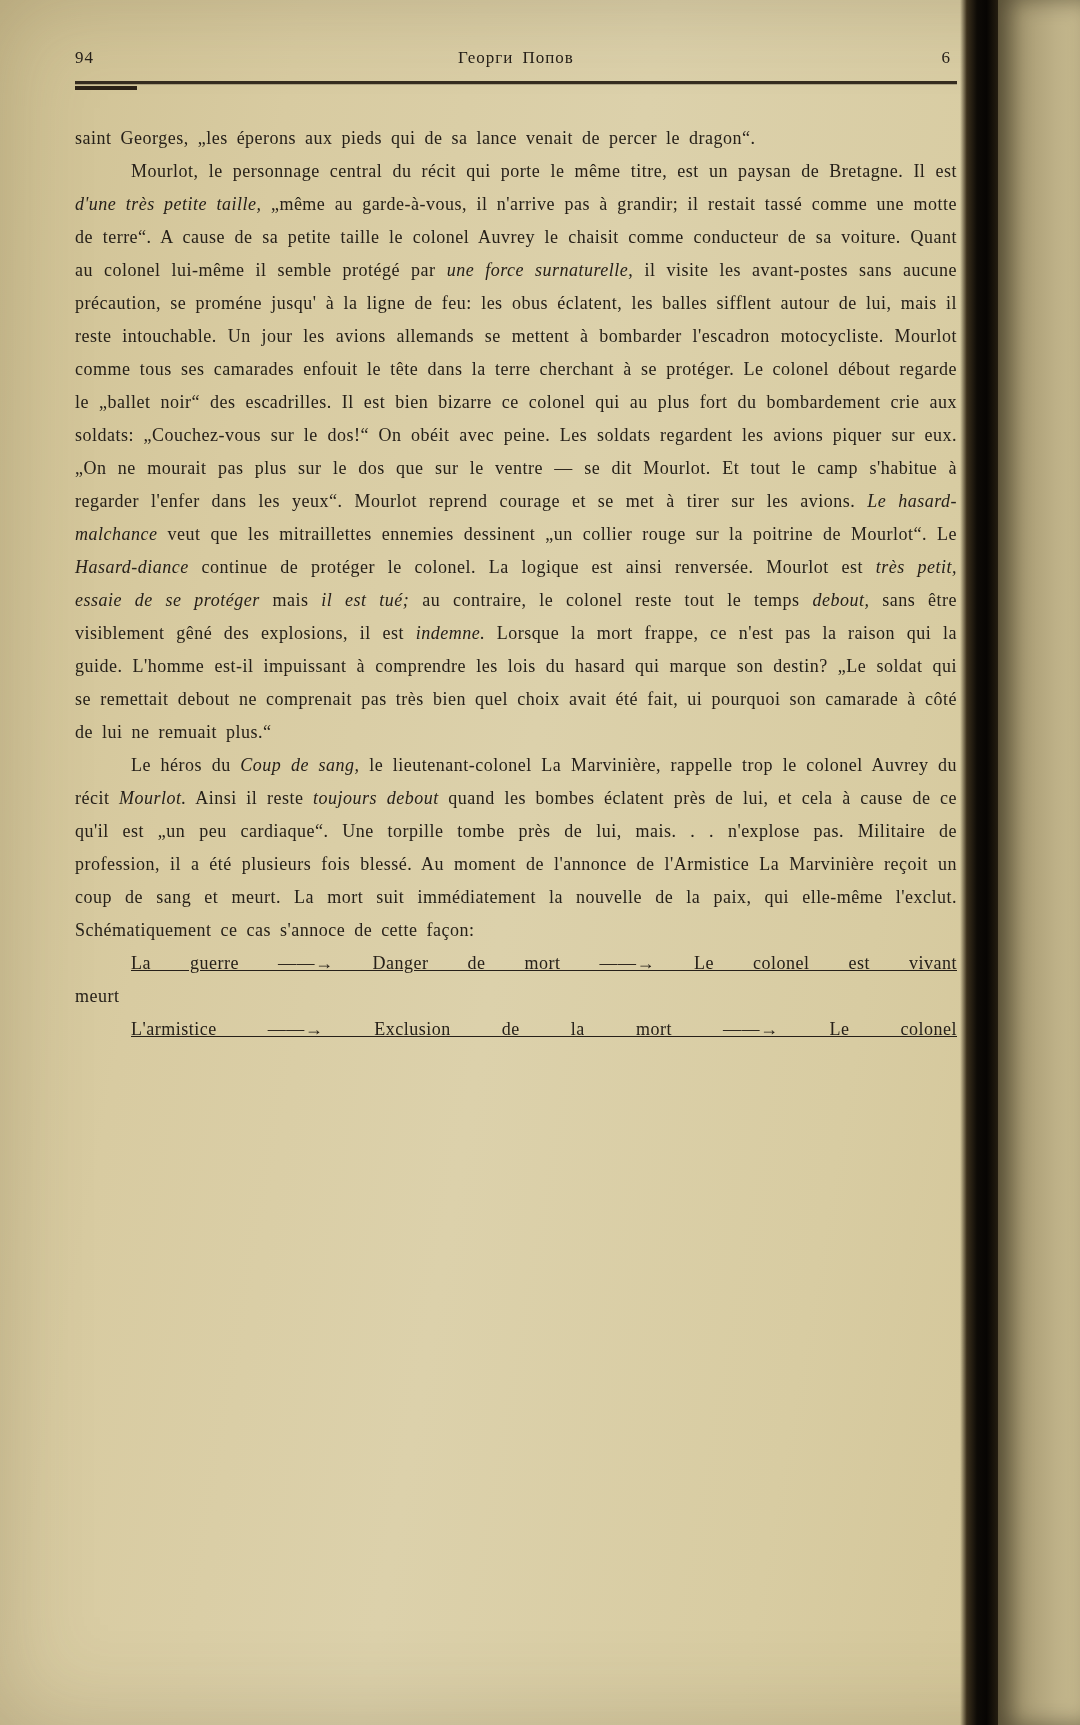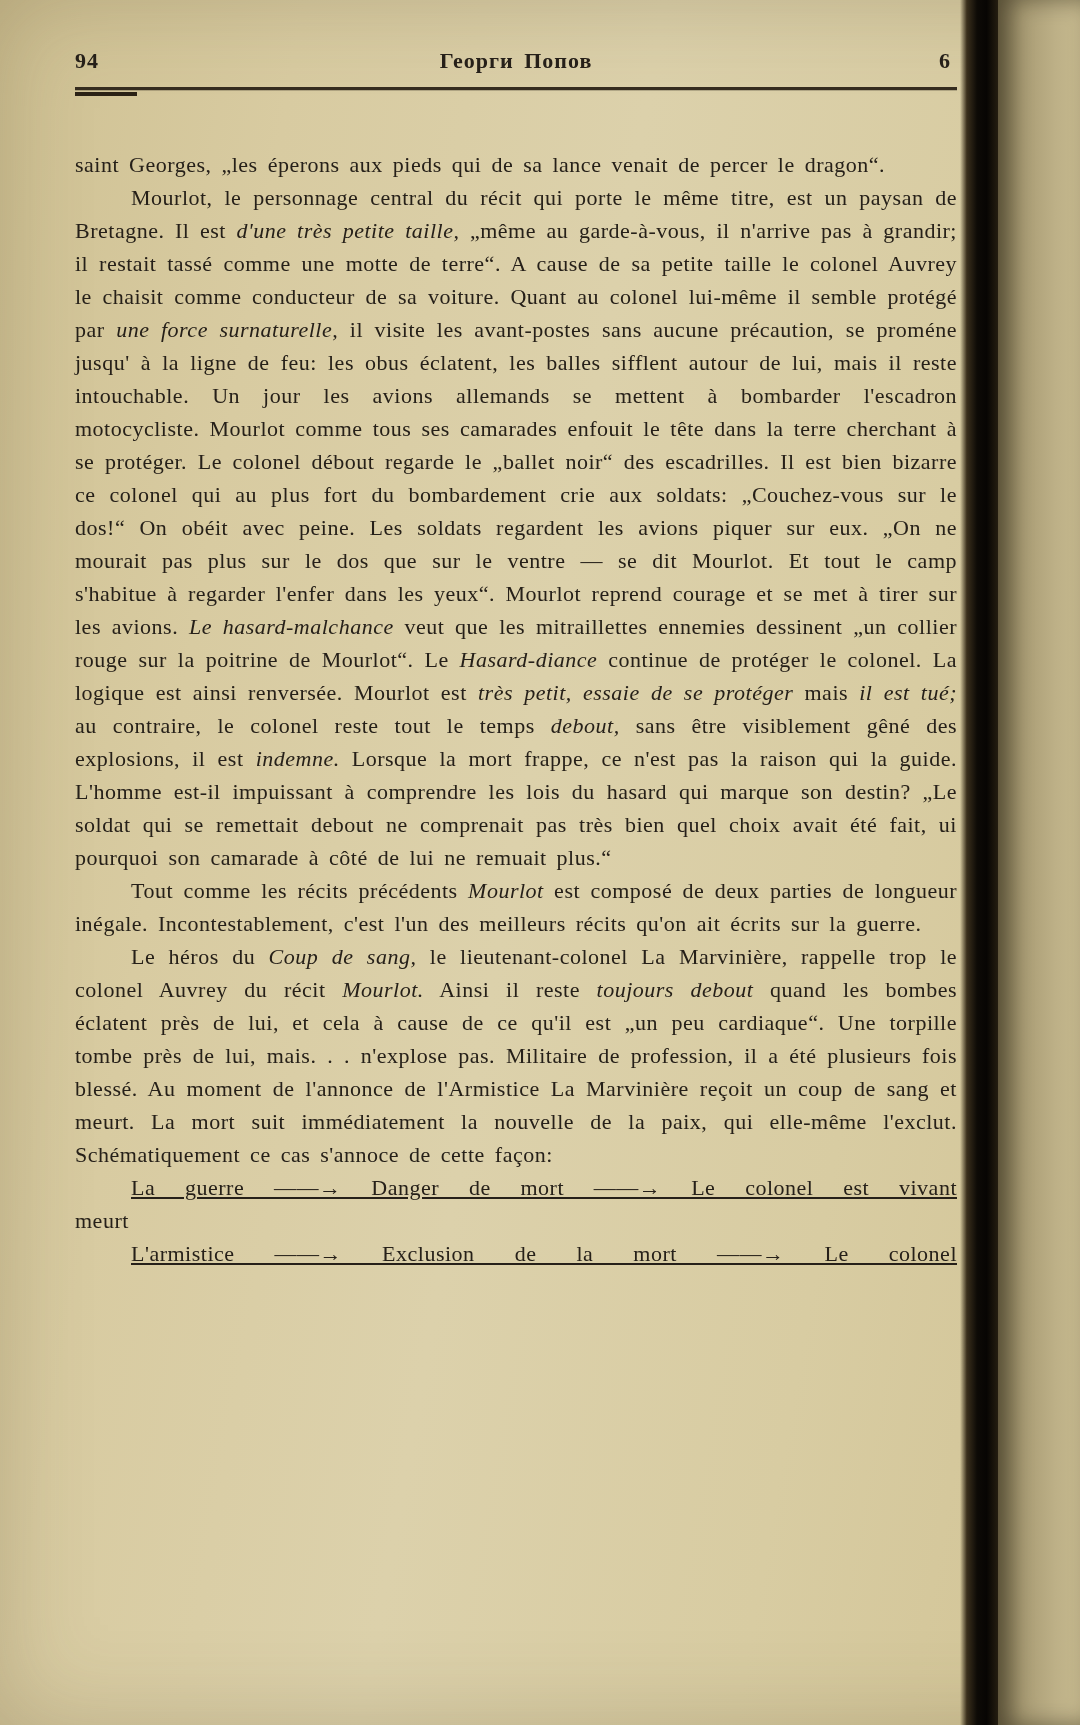--- a/index.html
+++ b/index.html
@@ -38,42 +38,41 @@
     position: absolute;
     left: 75px;
     top: 48px;
     width: 882px;
     z-index: 1;
   }
   .page-header {
     display: grid;
     grid-template-columns: 1fr auto 1fr;
     align-items: baseline;
-    font-size: 22px;
+    font-size: 17px;
     letter-spacing: 1px;
-    font-weight: bold;
   }
   .pg-left  { justify-self: start; }
   .running-title { justify-self: center; word-spacing: 4px; }
   .pg-right { justify-self: end; padding-right: 6px; }
   .header-rule {
     margin-top: 13px;
     height: 2.5px;
     background: #352c1f;
     box-shadow: 0 1px 0 rgba(53,44,31,0.25);
   }
   .pagenum-underline {
     margin-top: 2px;
     width: 62px;
     height: 4.5px;
     background: #2a2115;
   }
   .text-body {
-    margin-top: 52px;
-    font-size: 22px;
+    margin-top: 32px;
+    font-size: 18px;
     line-height: 33px;
     letter-spacing: 0.5px;
     word-spacing: 4px;
     text-align: justify;
   }
   .block { margin: 0; }
   .block.indent { text-indent: 56px; }
   .block.justify-last { text-align-last: justify; text-decoration: underline; }
   .block.line { text-align: justify; }
   .it { font-style: italic; font-family: Liberation Serif, serif; }
@@ -90,20 +89,19 @@
       <span class="pg-left">94</span>
       <span class="running-title">Георги Попов</span>
       <span class="pg-right">6</span>
     </header>
     <div class="header-rule"></div>
     <div class="pagenum-underline"></div>
 
     <div class="text-body">
         <p class="block paragraph"><span>saint Georges, „les éperons aux pieds qui de sa lance venait de percer le dragon“.</span></p>
         <p class="block paragraph indent"><span>Mourlot, le personnage central du récit qui porte le même titre, est un paysan de Bretagne. Il est </span><span class="it">d'une très petite taille,</span><span> „même au garde-à-vous, il n'arrive pas à grandir; il restait tassé comme une motte de terre“. A cause de sa petite taille le colonel Auvrey le chaisit comme conducteur de sa voiture. Quant au colonel lui-même il semble protégé par </span><span class="it">une force surnaturelle,</span><span> il visite les avant-postes sans aucune précaution, se proméne jusqu' à la ligne de feu: les obus éclatent, les balles sifflent autour de lui, mais il reste intouchable. Un jour les avions allemands se mettent à bombarder l'escadron motocycliste. Mourlot comme tous ses camarades enfouit le tête dans la terre cherchant à se protéger. Le colonel débout regarde le „ballet noir“ des escadrilles. Il est bien bizarre ce colonel qui au plus fort du bombardement crie aux soldats: „Couchez-vous sur le dos!“ On obéit avec peine. Les soldats regardent les avions piquer sur eux. „On ne mourait pas plus sur le dos que sur le ventre — se dit Mourlot. Et tout le camp s'habitue à regarder l'enfer dans les yeux“. Mourlot reprend courage et se met à tirer sur les avions. </span><span class="it">Le hasard-malchance</span><span> veut que les mitraillettes ennemies dessinent „un collier rouge sur la poitrine de Mourlot“. Le </span><span class="it">Hasard-diance</span><span> continue de protéger le colonel. La logique est ainsi renversée. Mourlot est </span><span class="it">très petit, essaie de se protéger</span><span> mais </span><span class="it">il est tué;</span><span> au contraire, le colonel reste tout le temps </span><span class="it">debout,</span><span> sans être visiblement gêné des explosions, il est </span><span class="it">indemne.</span><span> Lorsque la mort frappe, ce n'est pas la raison qui la guide. L'homme est-il impuissant à comprendre les lois du hasard qui marque son destin? „Le soldat qui se remettait debout ne comprenait pas très bien quel choix avait été fait, ui pourquoi son camarade à côté de lui ne remuait plus.“</span></p>
-        <p class="block paragraph indent"><span>Tout comme les récits précédents </span><span class="it">Mourlot</span><span> est composé de deux parties de longueur inégale. Incontestablement, c'est l'un des meilleurs récits qu'on ait écrits sur la guerre.</span></p>
         <p class="block paragraph indent"><span>Le héros du </span><span class="it">Coup de sang,</span><span> le lieutenant-colonel La Marvinière, rappelle trop le colonel Auvrey du récit </span><span class="it">Mourlot.</span><span> Ainsi il reste </span><span class="it">toujours debout</span><span> quand les bombes éclatent près de lui, et cela à cause de ce qu'il est „un peu cardiaque“. Une torpille tombe près de lui, mais. . . n'explose pas. Militaire de profession, il a été plusieurs fois blessé. Au moment de l'annonce de l'Armistice La Marvinière reçoit un coup de sang et meurt. La mort suit immédiatement la nouvelle de la paix, qui elle-même l'exclut. Schématiquement ce cas s'annoce de cette façon:</span></p>
         <p class="block line indent justify-last"><span>La guerre ——→ Danger de mort ——→ Le colonel est vivant</span></p>
         <p class="block line"><span>meurt</span></p>
         <p class="block line indent justify-last"><span>L'armistice ——→ Exclusion de la mort ——→ Le colonel</span></p>
       </div>
   </div>
 </div>
 
 </body></html>

